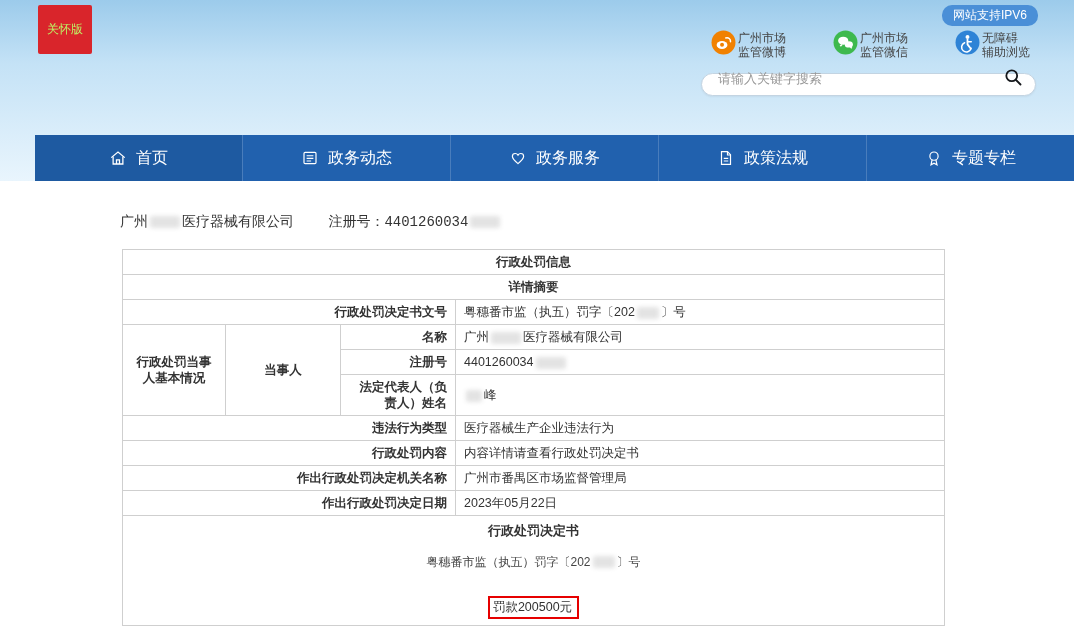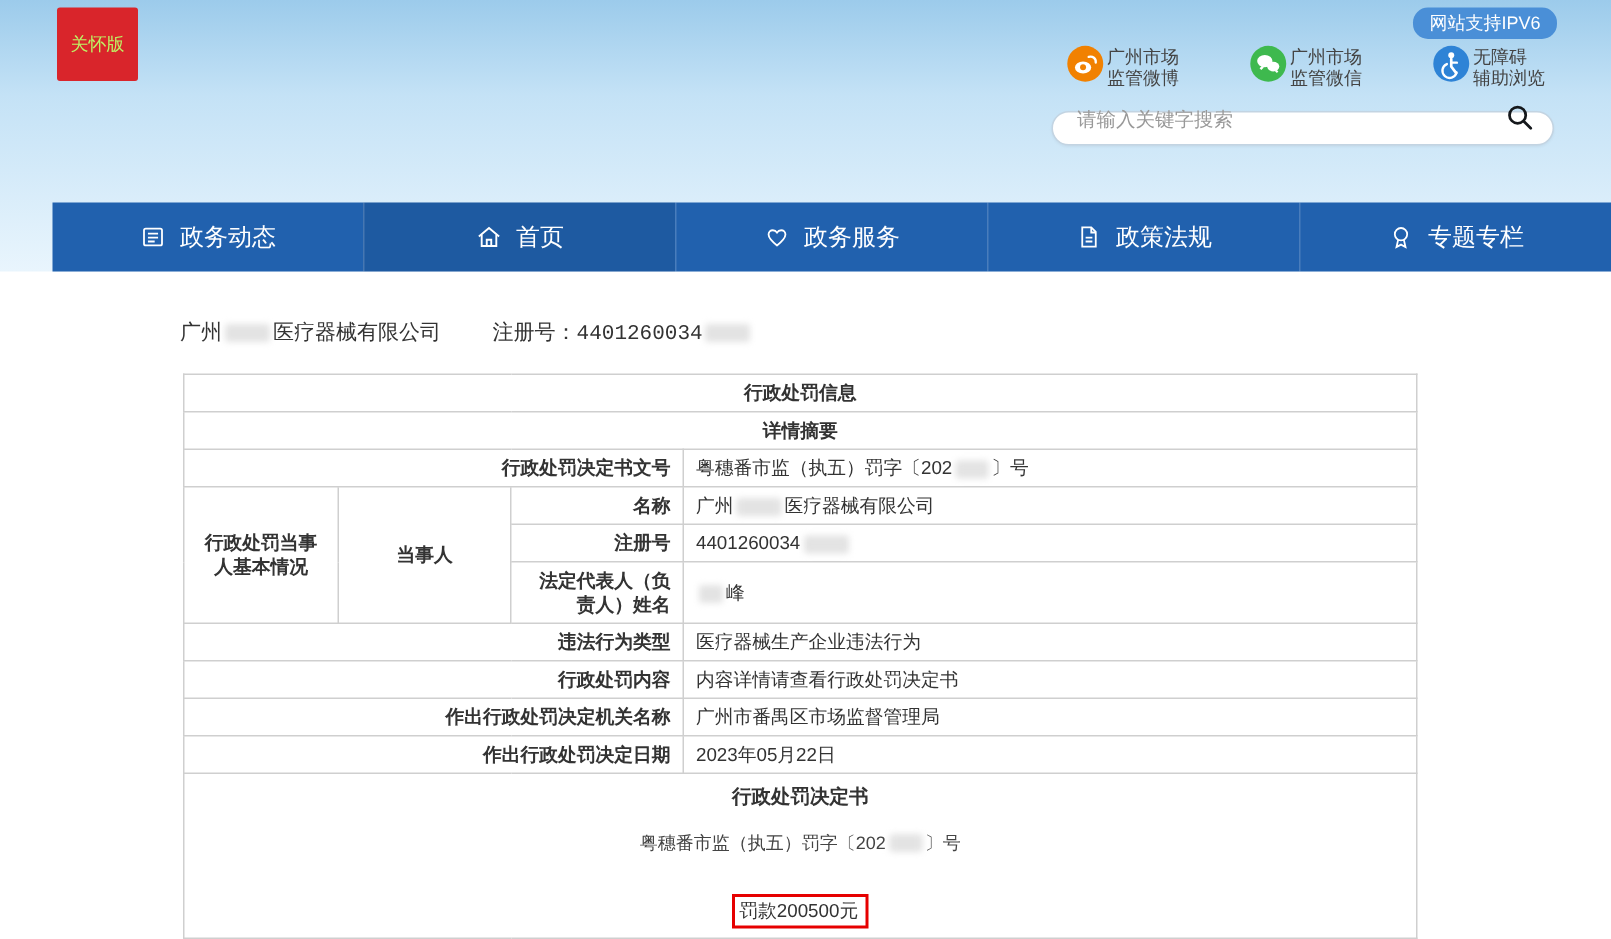--- a/index.html
+++ b/index.html
@@ -125,38 +125,38 @@
             <svg width="20" height="20" viewBox="0 0 24 24" fill="none" stroke="#15181c" stroke-width="2.2" stroke-linecap="round">
                 <circle cx="10.5" cy="10.5" r="6.5"></circle>
                 <path d="M15.6 15.6 21 21"></path>
               </svg>
           </span>
         </button>
       </div>
     </div>
 
     <div class="nav">
-      <div class="nav-item">
-        <span class="nav-icon">
-          <svg width="18" height="18" viewBox="0 0 24 24" fill="none" stroke="#fff" stroke-width="1.6">
-              <rect x="4" y="4.5" width="16" height="15" rx="1.5"></rect>
-              <path d="M7.5 9h9M7.5 12.5h9M7.5 16h6"></path>
-            </svg>
-        </span>
-        <span class="nav-label">政务动态</span>
-      </div>
       <div class="nav-item active">
         <span class="nav-icon">
           <svg width="18" height="18" viewBox="0 0 24 24" fill="none" stroke="#fff" stroke-width="1.7">
               <path d="M3 11.5 12 4l9 7.5"></path>
               <path d="M5.5 10v10h13V10"></path>
               <path d="M10 20v-5.5h4V20"></path>
             </svg>
         </span>
         <span class="nav-label">首页</span>
+      </div>
+      <div class="nav-item">
+        <span class="nav-icon">
+          <svg width="18" height="18" viewBox="0 0 24 24" fill="none" stroke="#fff" stroke-width="1.6">
+              <rect x="4" y="4.5" width="16" height="15" rx="1.5"></rect>
+              <path d="M7.5 9h9M7.5 12.5h9M7.5 16h6"></path>
+            </svg>
+        </span>
+        <span class="nav-label">政务动态</span>
       </div>
       <div class="nav-item">
         <span class="nav-icon">
           <svg width="18" height="18" viewBox="0 0 24 24" fill="none" stroke="#fff" stroke-width="1.6">
               <path d="M12 19.5C7 15.5 4.5 12.8 4.5 9.8 4.5 7.6 6.2 6 8.3 6c1.5 0 2.9.8 3.7 2.1C12.8 6.8 14.2 6 15.7 6c2.1 0 3.8 1.6 3.8 3.8 0 3-2.5 5.7-7.5 9.7z"></path>
             </svg>
         </span>
         <span class="nav-label">政务服务</span>
       </div>
       <div class="nav-item">

